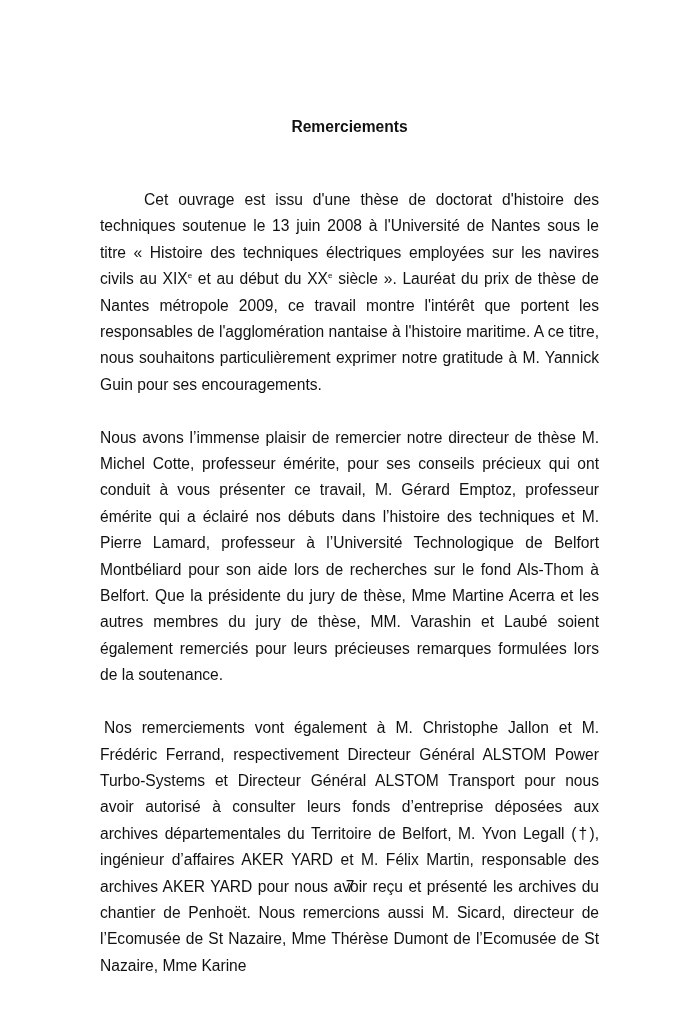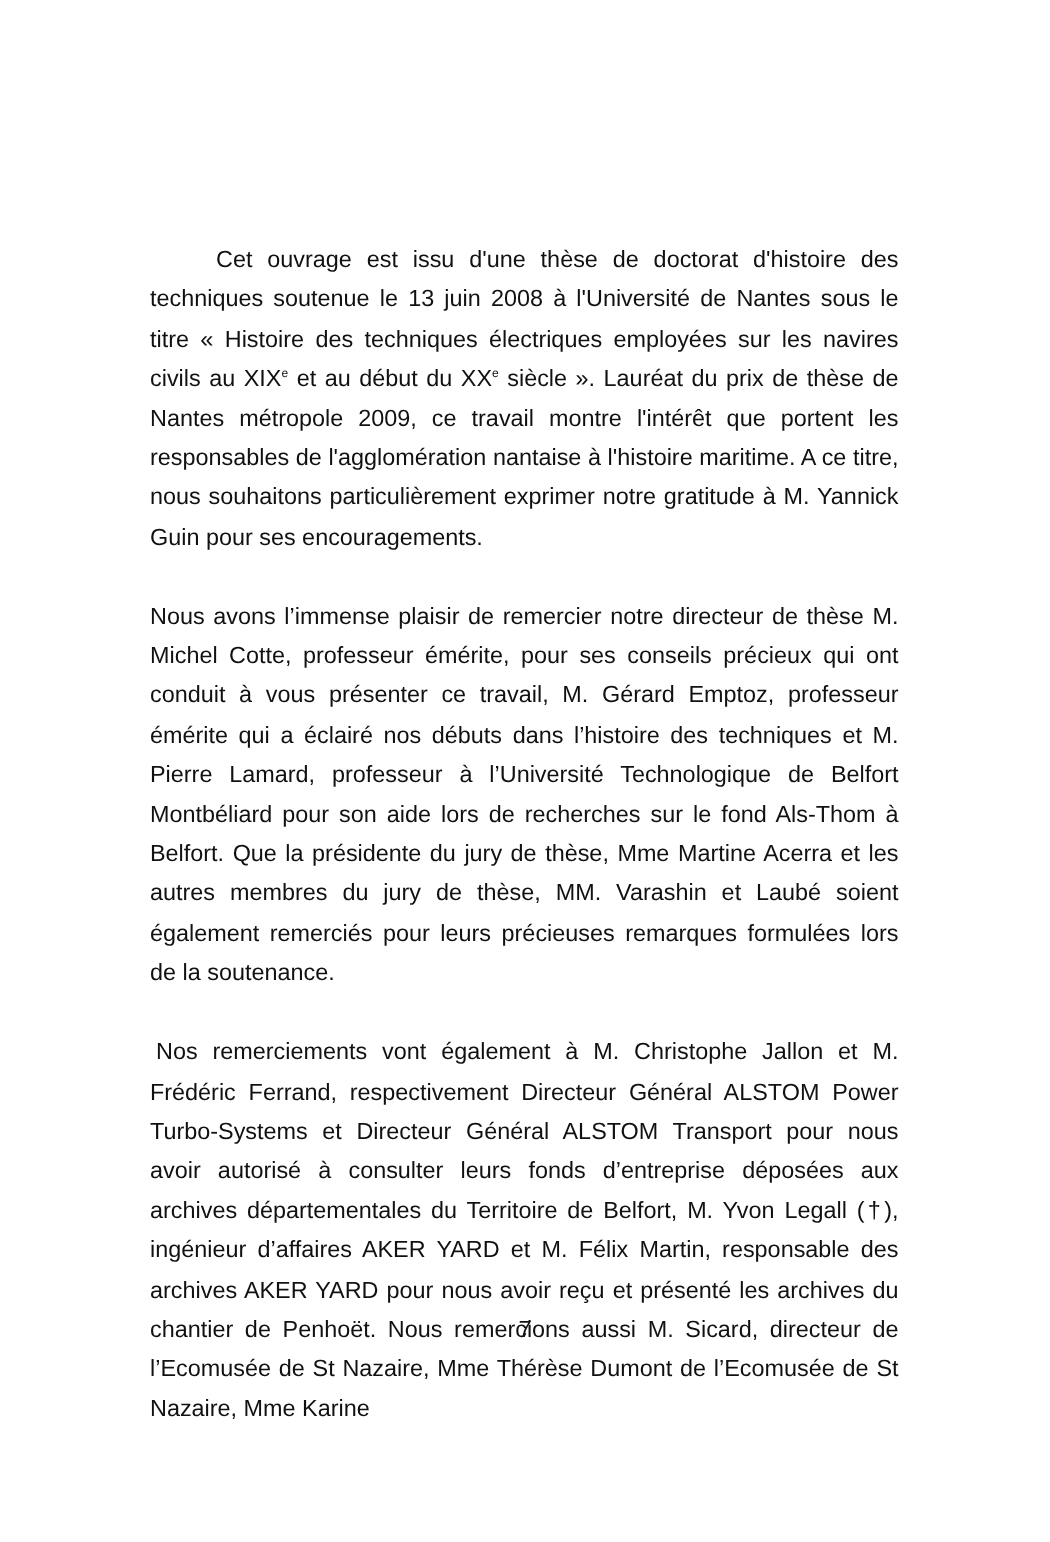--- a/index.html
+++ b/index.html
@@ -58,20 +58,21 @@
       text-align: center;
       font-size: 15.6px;
       line-height: 26px;
       color: #111111;
     }
   </style>
 </head>
 <body>
 
 <div class="page">
+  <div class="title">Remerciements</div>
 
   <p class="para indent"><span>Cet ouvrage est issu d'une thèse de doctorat d'histoire des techniques soutenue le 13 juin 2008 à l'Université de Nantes sous le titre « Histoire des techniques électriques employées sur les navires civils au XIX</span><sup>e</sup><span> et au début du XX</span><sup>e</sup><span> siècle ». Lauréat du prix de thèse de Nantes métropole 2009, ce travail montre l'intérêt que portent les responsables de l'agglomération nantaise à l'histoire maritime. A ce titre, nous souhaitons particulièrement exprimer notre gratitude à M. Yannick Guin pour ses encouragements.</span></p>
 
   <p class="para">Nous avons l’immense plaisir de remercier notre directeur de thèse M. Michel Cotte, professeur émérite, pour ses conseils précieux qui ont conduit à vous présenter ce travail, M. Gérard Emptoz, professeur émérite qui a éclairé nos débuts dans l’histoire des techniques et M. Pierre Lamard, professeur à l’Université Technologique de Belfort Montbéliard pour son aide lors de recherches sur le fond Als-Thom à Belfort. Que la présidente du jury de thèse, Mme Martine Acerra et  les autres membres du jury de thèse, MM. Varashin et Laubé soient également remerciés pour leurs précieuses remarques formulées lors de la soutenance.</p>
 
   <p class="para lead-space last">Nos remerciements vont également à M. Christophe Jallon et M. Frédéric Ferrand, respectivement Directeur Général ALSTOM Power Turbo-Systems et Directeur Général ALSTOM Transport pour nous avoir autorisé à consulter leurs fonds d’entreprise déposées aux archives départementales du Territoire de Belfort, M. Yvon Legall (†), ingénieur d’affaires AKER YARD et M. Félix Martin, responsable des archives AKER YARD pour nous avoir reçu et présenté les archives du chantier de Penhoët. Nous remercions aussi M. Sicard, directeur de l’Ecomusée de St Nazaire, Mme Thérèse Dumont de l’Ecomusée de St Nazaire, Mme Karine</p>
 </div>
 
 <div class="page-number">7</div>
 

